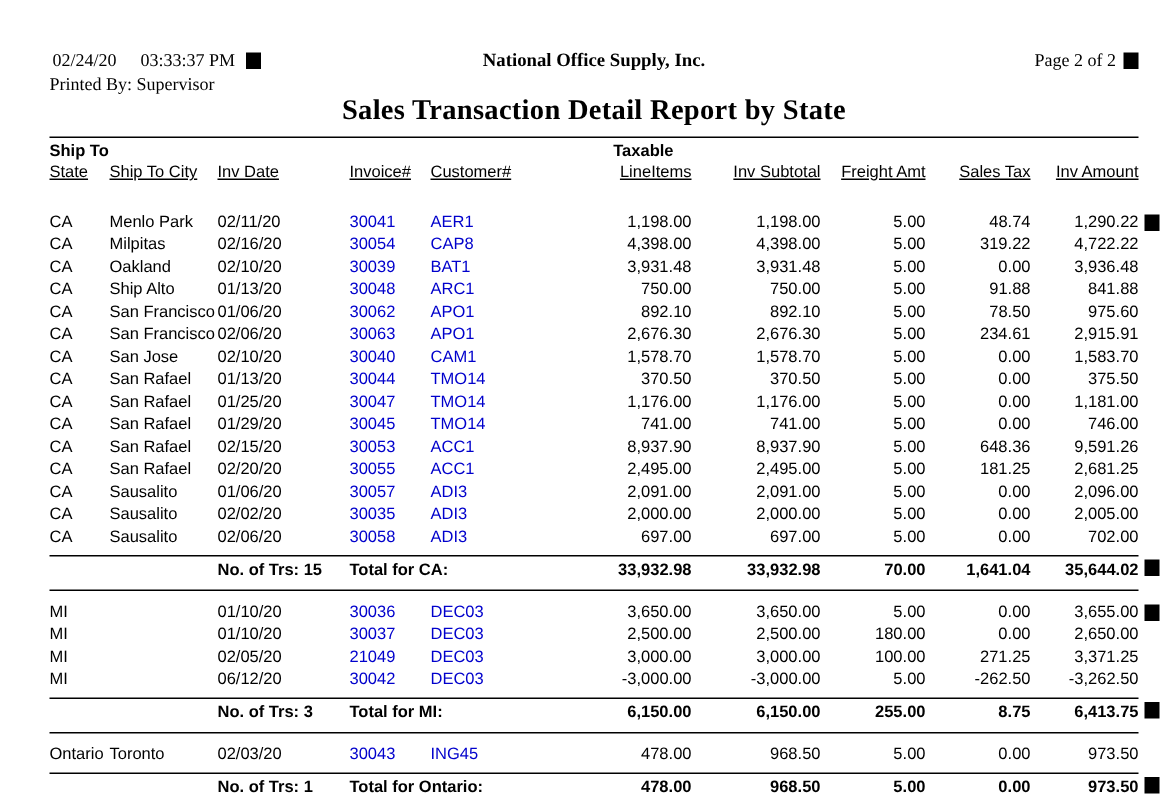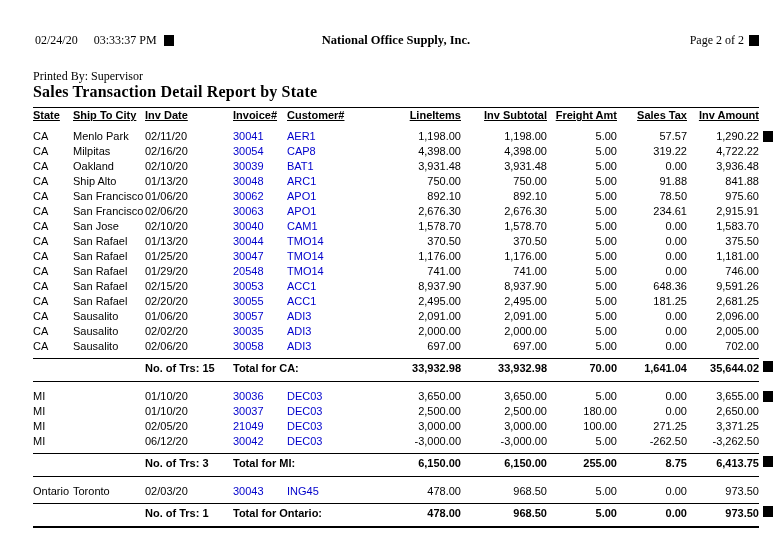--- a/index.html
+++ b/index.html
@@ -8,34 +8,34 @@
   
   .hdr{margin:33px 24px 0 33px;font-family:"Liberation Serif",serif;font-size:12px;position:relative;}
   .hdr-row{position:relative;height:16px;}
   .h-left{position:absolute;left:2px;top:0;white-space:nowrap;}
   .h-time{margin-left:16px;}
   .h-center{position:absolute;left:0;right:0;text-align:center;font-weight:bold;font-size:12.5px;}
   .h-right{position:absolute;right:0;top:0;white-space:nowrap;}
   .marker{display:inline-block;width:10px;height:11px;background:#000;vertical-align:-2px;}
   .h-left .marker{margin-left:7px;}
   .h-right .marker{margin-left:5px;}
-  .printed-by{margin-top:20px;}
-  .title{text-align:left;font-weight:bold;font-size:16px;margin-top:-1px;letter-spacing:.2px;}
+  .printed-by{margin-top:0;}
+  .title{text-align:center;font-weight:bold;font-size:19px;margin-top:-1px;letter-spacing:.2px;}
   .rule{border:none;border-top:1px solid #000;margin:6px 24px 0 33px;}
 
   
   .tbl{margin-left:33px;width:726px;}
   .grid{display:grid;grid-template-columns:40px 72px 88px 54px 64px 110px 86px 70px 70px 72px;line-height:15px;white-space:nowrap;position:relative;}
   .c1{grid-column:1}.c2{grid-column:2}.c3{grid-column:3}.c4{grid-column:4}.c5{grid-column:5}
   .c6{grid-column:6}.c7{grid-column:7}.c8{grid-column:8}.c9{grid-column:9}.c10{grid-column:10}
   .num{text-align:right;}
   .hd-top{font-weight:bold;margin-top:3px;line-height:13px;}
   .hd-top .shipto{grid-column:1/3;}
   .hd-top .taxable{grid-column:6;text-align:right;padding-right:12px;}
-  .hd-cols{font-weight:bold;line-height:14px;margin-bottom:7px;}
+  .hd-cols{font-weight:normal;line-height:14px;margin-bottom:19px;}
   .hd-cols span{text-decoration:underline;}
   .link{color:var(--link,#0000cc);}
   .total-row{font-weight:bold;line-height:16px;padding:1px 0;}
   .total-count{grid-column:3;}
   .total-label{grid-column:4/6;text-align:left;}
   .srule{border-top:1px solid #000;margin-top:4px;height:0;}
   .after-total{margin-bottom:7px;}
   .final{border-top-width:2px;}
   .row-marker{position:absolute;right:-14px;top:2px;}
 </style>
@@ -48,20 +48,24 @@
     <span class="h-center">National Office Supply, Inc.</span>
     <span class="h-right"><span>Page 2 of  2</span><span class="marker"></span></span>
   </div>
   <div class="printed-by">Printed By: Supervisor</div>
   <div class="title">Sales Transaction Detail Report by State</div>
 </div>
 
 <hr class="rule">
 
 <div class="tbl">
+  <div class="grid hd-top">
+    <span class="shipto">Ship To</span>
+    <span class="taxable">Taxable</span>
+  </div>
   <div class="grid hd-cols">
     <span class="c1">State</span>
     <span class="c2">Ship To City</span>
     <span class="c3">Inv Date</span>
     <span class="c4">Invoice#</span>
     <span class="c5">Customer#</span>
     <span class="c6 num">LineItems</span>
     <span class="c7 num">Inv Subtotal</span>
     <span class="c8 num">Freight Amt</span>
     <span class="c9 num">Sales Tax</span>
@@ -70,21 +74,21 @@
   <div id="table-body">
       <div class="grid data-row">
         <span class="c1">CA</span>
         <span class="c2">Menlo Park</span>
         <span class="c3">02/11/20</span>
         <span class="c4 link">30041</span>
         <span class="c5 link">AER1</span>
         <span class="c6 num">1,198.00</span>
         <span class="c7 num">1,198.00</span>
         <span class="c8 num">5.00</span>
-        <span class="c9 num">57.57</span>
+        <span class="c9 num">48.74</span>
         <span class="c10 num">1,290.22</span>
         <span class="marker row-marker"></span>
       </div>
       <div class="grid data-row">
         <span class="c1">CA</span>
         <span class="c2">Milpitas</span>
         <span class="c3">02/16/20</span>
         <span class="c4 link">30054</span>
         <span class="c5 link">CAP8</span>
         <span class="c6 num">4,398.00</span>
@@ -174,21 +178,21 @@
         <span class="c6 num">1,176.00</span>
         <span class="c7 num">1,176.00</span>
         <span class="c8 num">5.00</span>
         <span class="c9 num">0.00</span>
         <span class="c10 num">1,181.00</span>
       </div>
       <div class="grid data-row">
         <span class="c1">CA</span>
         <span class="c2">San Rafael</span>
         <span class="c3">01/29/20</span>
-        <span class="c4 link">20548</span>
+        <span class="c4 link">30045</span>
         <span class="c5 link">TMO14</span>
         <span class="c6 num">741.00</span>
         <span class="c7 num">741.00</span>
         <span class="c8 num">5.00</span>
         <span class="c9 num">0.00</span>
         <span class="c10 num">746.00</span>
       </div>
       <div class="grid data-row">
         <span class="c1">CA</span>
         <span class="c2">San Rafael</span>

